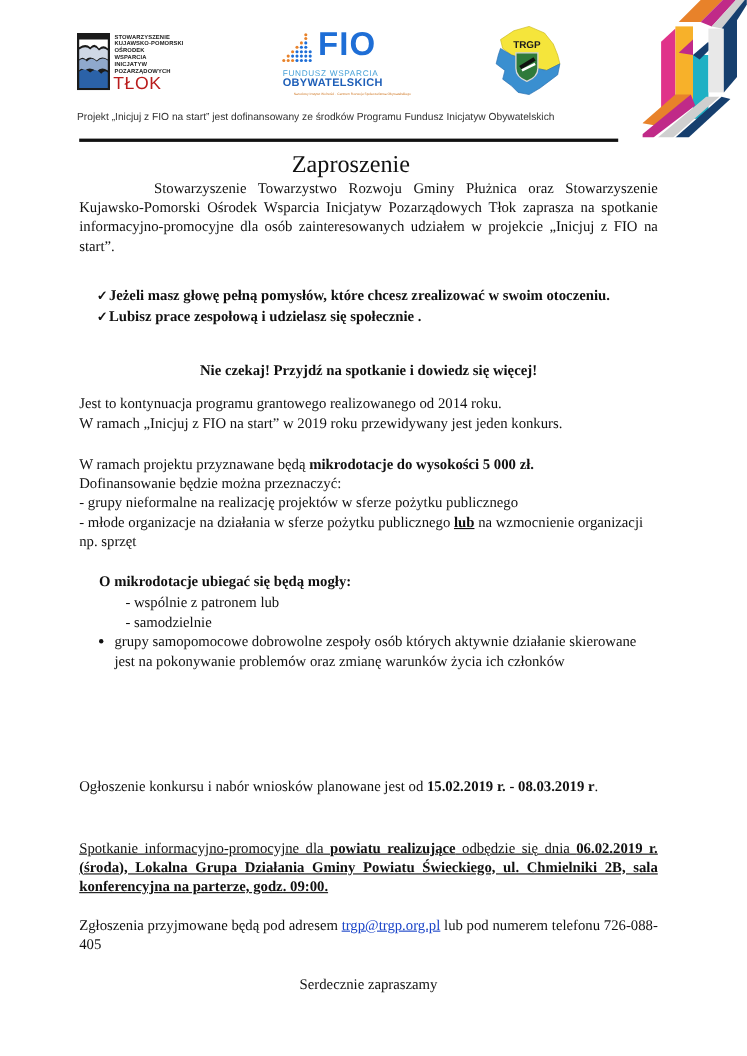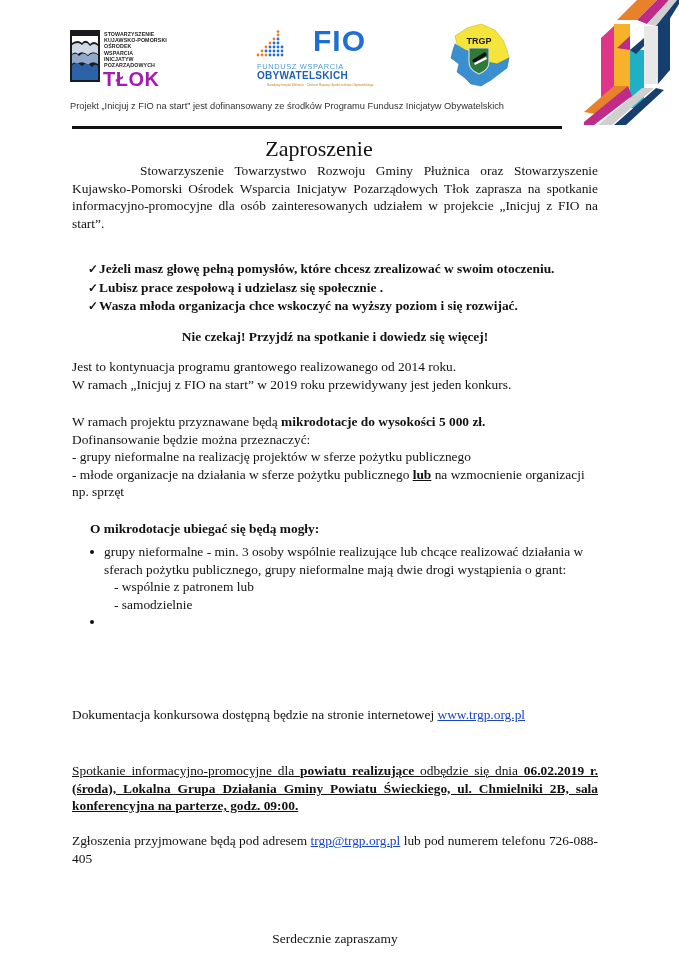--- a/index.html
+++ b/index.html
@@ -4,25 +4,25 @@
 <style>
   html, body { margin:0; padding:0; background:#ffffff; }
   body { width:679px; height:960px; position:relative; overflow:hidden; font-family:"Liberation Serif", serif; color:#111; }
   .abs { position:absolute; }
 
   
   #tlok-logo { left:70px; top:30px; width:110px; height:58px; }
   #tlok-mark { left:0; top:0; width:30px; height:52px; }
   #tlok-small { left:34px; top:1px; font-family:"Liberation Sans", sans-serif; font-size:5.3px; line-height:6.2px; font-weight:bold; color:#222; letter-spacing:0.1px; }
   #tlok-small div { white-space:nowrap; }
-  #tlok-big { left:33px; top:38px; font-family:"Liberation Sans", sans-serif; font-size:20px; font-weight:bold; color:#a21caf; letter-spacing:0.5px; }
+  #tlok-big { left:33px; top:38px; font-family:"Liberation Sans", sans-serif; font-size:16px; font-weight:normal; color:#b91c1c; letter-spacing:0.5px; }
 
   #fio-logo { left:253px; top:28px; width:110px; height:64px; }
   #fio-dots { left:2px; top:2px; width:30px; height:28px; }
-  #fio-big { left:36px; top:-4px; font-family:"Liberation Sans", sans-serif; font-weight:bold; font-size:30px; color:#1e6ed6; letter-spacing:1px;margin-left:24px; }
+  #fio-big { left:36px; top:-4px; font-family:"Liberation Sans", sans-serif; font-weight:bold; font-size:30px; color:#1e6ed6; letter-spacing:1px; }
   #fio-line1 { left:4px; top:34px; font-family:"Liberation Sans", sans-serif; font-size:7.5px; color:#4aa2d8; letter-spacing:0.6px; white-space:nowrap; }
   #fio-line2 { left:4px; top:42px; font-family:"Liberation Sans", sans-serif; font-size:10px; font-weight:bold; color:#1e5fb8; letter-spacing:0.3px; white-space:nowrap; }
   #fio-line3 { left:14px; top:55px; font-family:"Liberation Sans", sans-serif; font-size:3px; color:#d07b2a; white-space:nowrap; }
 
   #trgp-logo { left:447px; top:22px; width:66px; height:68px; }
 
   #ribbon { left:584px; top:0; width:95px; height:125px; }
 
   #funding-note { left:70px; top:101px; width:500px; font-family:"Liberation Sans", sans-serif; font-size:9.3px; color:#333; white-space:nowrap; }
   #separator { left:72px; top:126px; width:490px; height:3px; background:#111; }
@@ -44,21 +44,21 @@
   #p-cont { top:358px; }
   #p-micro { top:413px; }
   #p-apply-title { top:520px;margin-left:18px; }
   #apply-list { top:539px; left:88px; width:510px; }
   .bul-item { position:relative; padding-left:16px; }
   .bul-dot { position:absolute; left:2px; top:7px; width:4px; height:4px; border-radius:50%; background:#111; }
   .sub-item { padding-left:26px; }
   #p-dates { top:706px; }
   #p-meeting { top:762px; }
   #p-contact { top:832px; }
-  #closing { top:886px;margin-top:44px; }
+  #closing { top:886px; }
 </style>
 </head>
 <body>
 
 <div id="tlok-logo" class="abs">
   <svg id="tlok-mark" class="abs" viewBox="0 0 30 52">
     <rect x="0" y="0" width="30" height="52" fill="#1b1b1b"></rect>
     <path d="M2 6 H28 V14 Q24 10 20 14 Q16 8 12 13 Q8 9 2 13 Z" fill="#ffffff"></path>
     <path d="M2 15 Q8 11 12 15 Q16 10 20 16 Q24 12 28 16 V24 Q22 20 18 25 Q12 20 8 24 Q5 21 2 24 Z" fill="#cfd8e6"></path>
     <path d="M2 25 Q6 22 9 26 Q13 21 18 26 Q23 21 28 25 V34 Q22 30 18 35 Q12 30 7 34 Q4 31 2 34 Z" fill="#8fa8cc"></path>
@@ -144,47 +144,45 @@
 <div id="funding-note" class="abs">Projekt „Inicjuj z FIO na start” jest dofinansowany ze środków Programu Fundusz Inicjatyw Obywatelskich</div>
 <div id="separator" class="abs"></div>
 
 <div id="title" class="abs">Zaproszenie</div>
 
 <div id="intro" class="abs doc just">Stowarzyszenie Towarzystwo Rozwoju Gminy Płużnica oraz Stowarzyszenie Kujawsko-Pomorski Ośrodek Wsparcia Inicjatyw Pozarządowych Tłok zaprasza na spotkanie informacyjno-promocyjne dla osób zainteresowanych udziałem w projekcie „Inicjuj z FIO na start”.</div>
 
 <div id="checks" class="abs doc">
   <div class="check-row"><span class="check">✓</span><span>Jeżeli masz głowę pełną pomysłów, które chcesz zrealizować w swoim otoczeniu.</span></div>
   <div class="check-row"><span class="check">✓</span><span>Lubisz prace zespołową i udzielasz się społecznie .</span></div>
-  <div class="check-row"><span class="check">✓</span><span>Wasza młoda organizacja chce wskoczyć na wyższy poziom i się rozwijać.</span></div>
 </div>
 
 <div id="call" class="abs doc center bold">Nie czekaj! Przyjdź na spotkanie i dowiedz się więcej!</div>
 
 <div id="p-cont" class="abs doc">
   <div>Jest to kontynuacja programu grantowego realizowanego od 2014 roku.</div>
   <div>W ramach „Inicjuj z  FIO na start” w 2019 roku przewidywany jest jeden konkurs.</div>
 </div>
 
 <div id="p-micro" class="abs doc">
   <div><span>W ramach projektu przyznawane będą </span><span class="bold">mikrodotacje do wysokości 5 000 zł.</span></div>
   <div>Dofinansowanie będzie można przeznaczyć:</div>
   <div>- grupy nieformalne na realizację projektów w sferze pożytku publicznego</div>
   <div><span>- młode organizacje na działania w sferze pożytku publicznego </span><span class="bold u">lub</span><span> na wzmocnienie organizacji np. sprzęt</span></div>
 </div>
 
 <div id="p-apply-title" class="abs doc bold">O mikrodotacje ubiegać się będą mogły:</div>
 
 <div id="apply-list" class="abs doc">
-  <div class="bul-item" style="margin-top:4px"><span class="bul-dot"></span><span>grupy nieformalne - min. 3 osoby wspólnie realizujące lub chcące realizować działania w sferach pożytku publicznego, grupy nieformalne mają dwie drogi wystąpienia o grant:</span></div>
   <div class="sub-item">- wspólnie z patronem lub</div>
   <div class="sub-item">- samodzielnie</div>
-  <div class="bul-item"><span class="bul-dot"></span></div>
+  <div class="bul-item"><span class="bul-dot"></span><span> grupy samopomocowe dobrowolne zespoły osób których aktywnie działanie skierowane jest na pokonywanie problemów oraz zmianę warunków życia ich członków</span></div>
 </div>
 
 <div id="p-dates" class="abs doc">
-  <div><span>Dokumentacja konkursowa dostępną będzie na stronie internetowej </span><a class="link">www.trgp.org.pl</a></div>
+  <div><span>Ogłoszenie konkursu i nabór wniosków planowane jest od  </span><span class="bold">15.02.2019 r. - 08.03.2019 r</span><span>.</span></div>
 </div>
 
 <div id="p-meeting" class="abs doc just u"><span>Spotkanie informacyjno-promocyjne dla </span><span class="bold">powiatu realizujące</span><span> odbędzie się dnia </span><span class="bold">06.02.2019 r. (środa), Lokalna Grupa Działania Gminy Powiatu Świeckiego, ul. Chmielniki 2B, sala konferencyjna na parterze, godz. 09:00.</span></div>
 
 <div id="p-contact" class="abs doc just"><span>Zgłoszenia przyjmowane będą pod adresem </span><a class="link">trgp@trgp.org.pl</a><span> lub pod numerem telefonu </span><span>726-088-405</span></div>
 
 <div id="closing" class="abs doc center">Serdecznie zapraszamy</div>
 
 </body></html>

